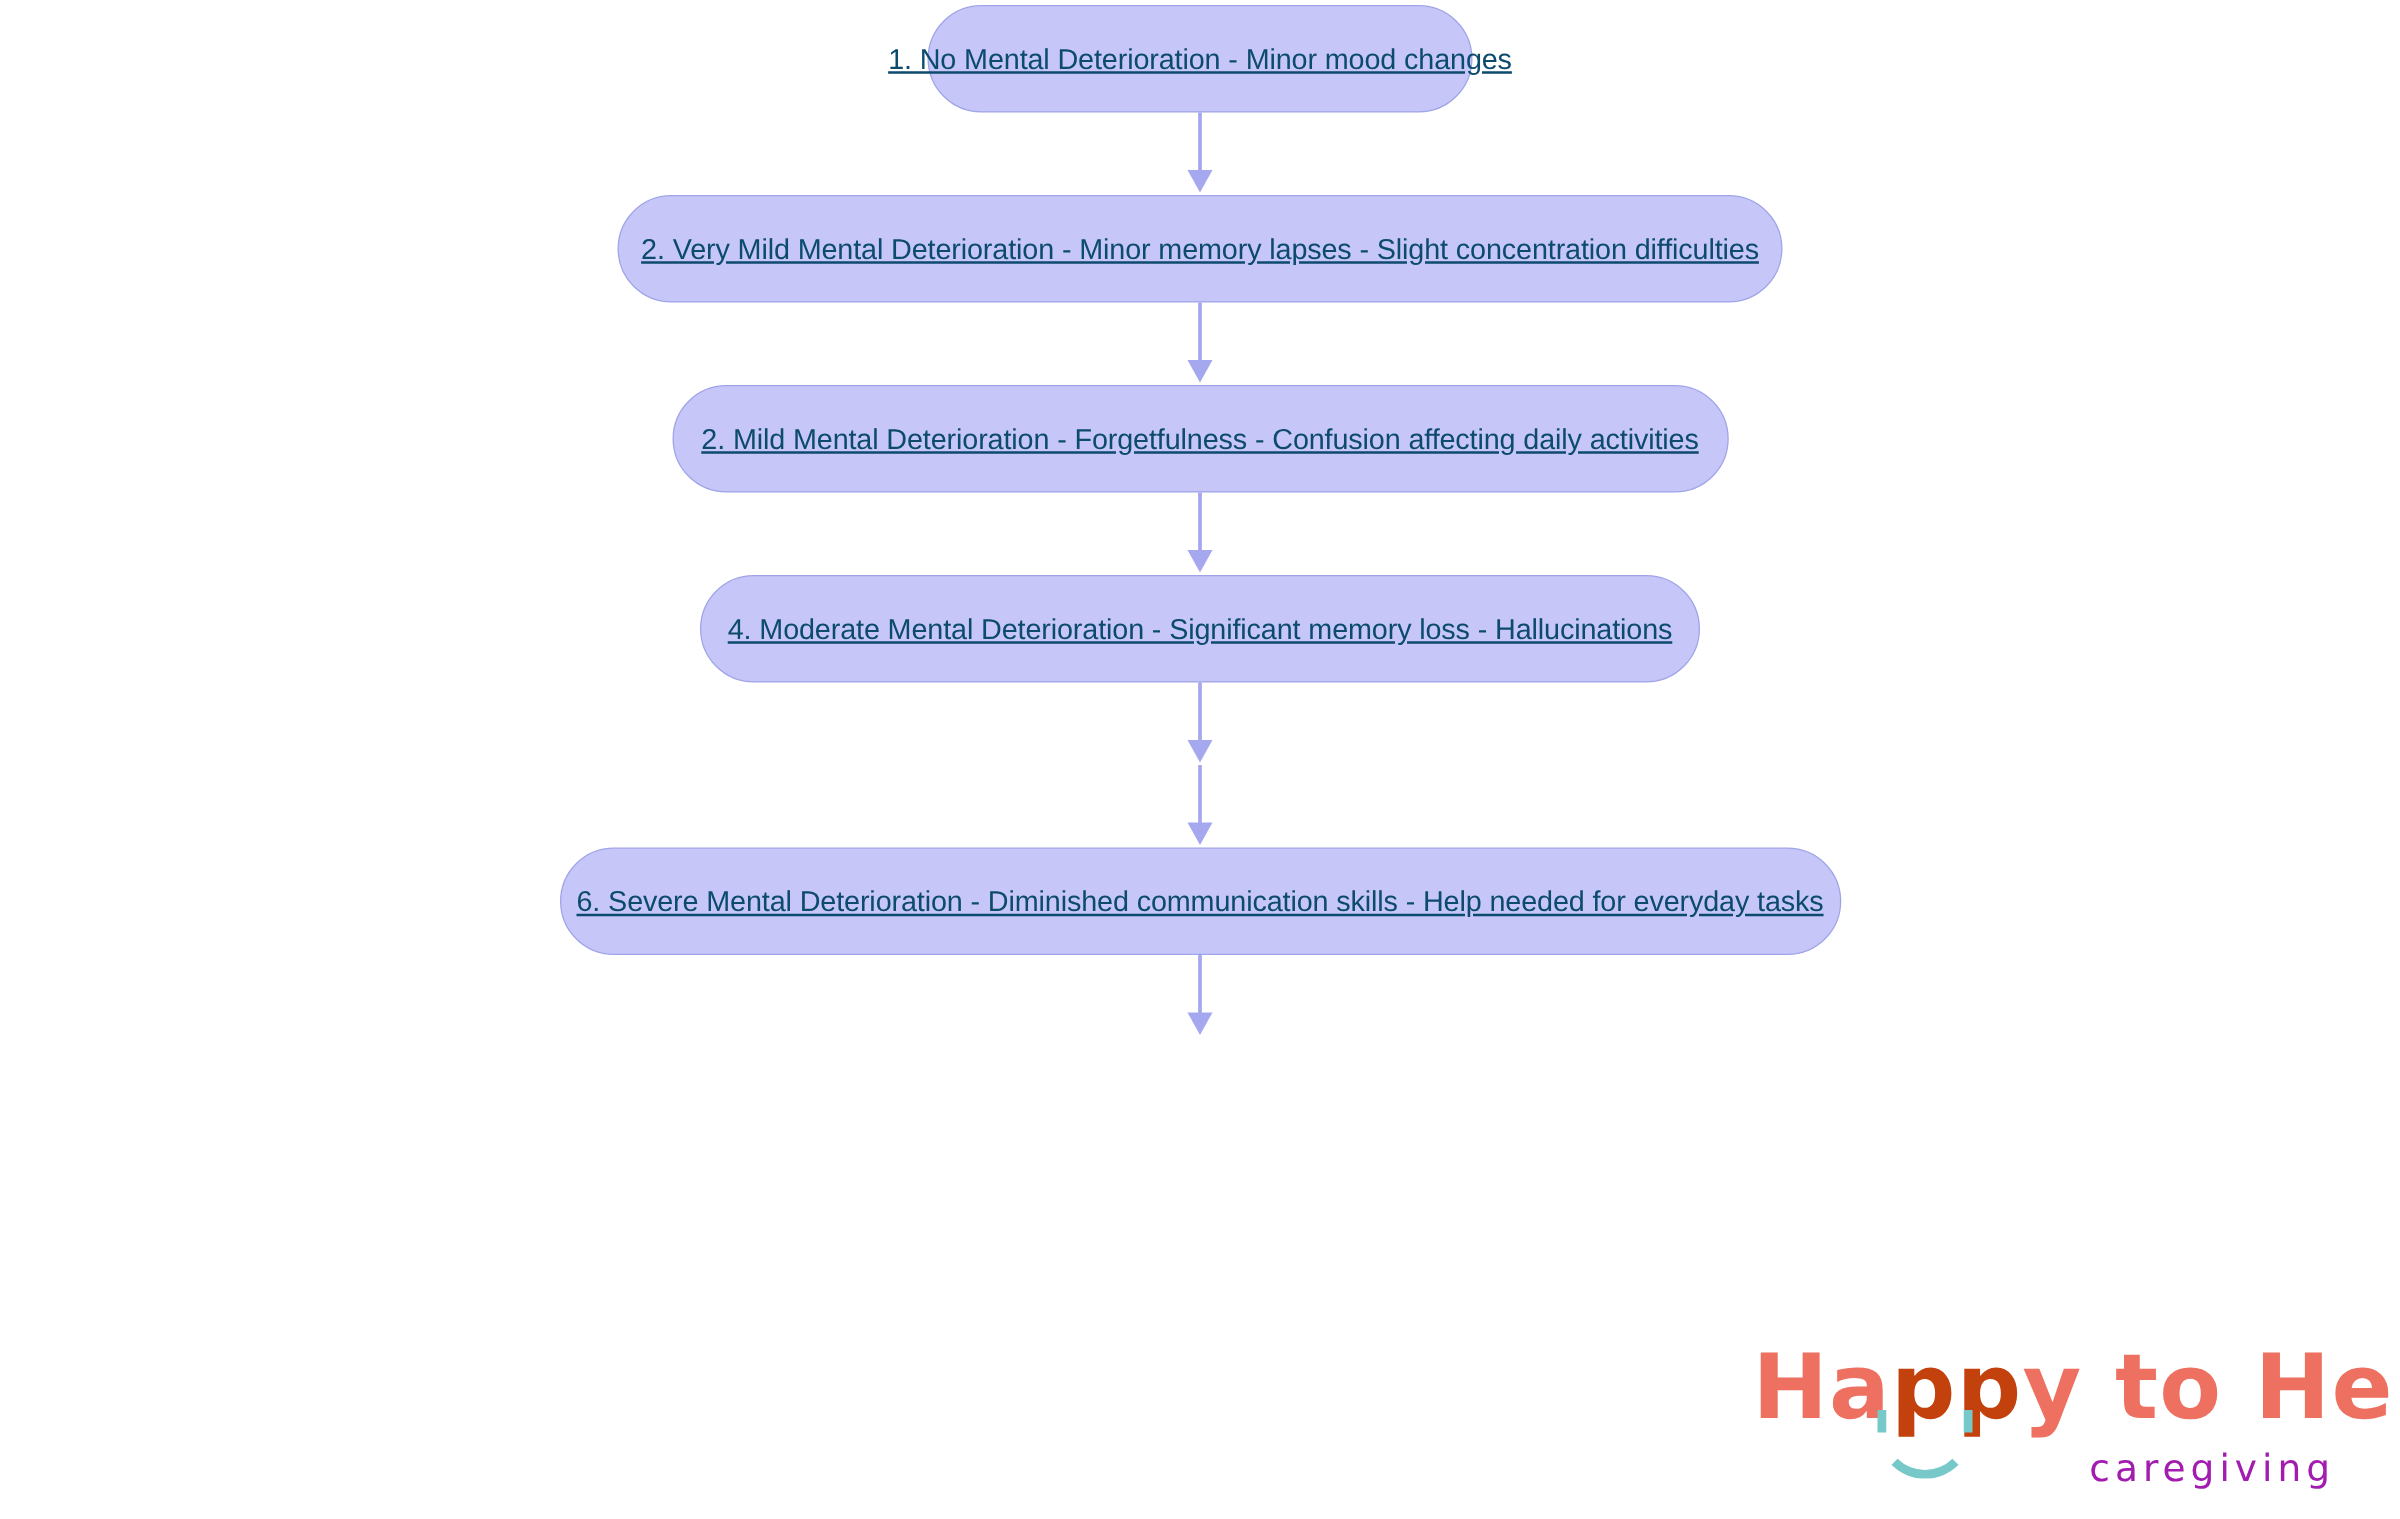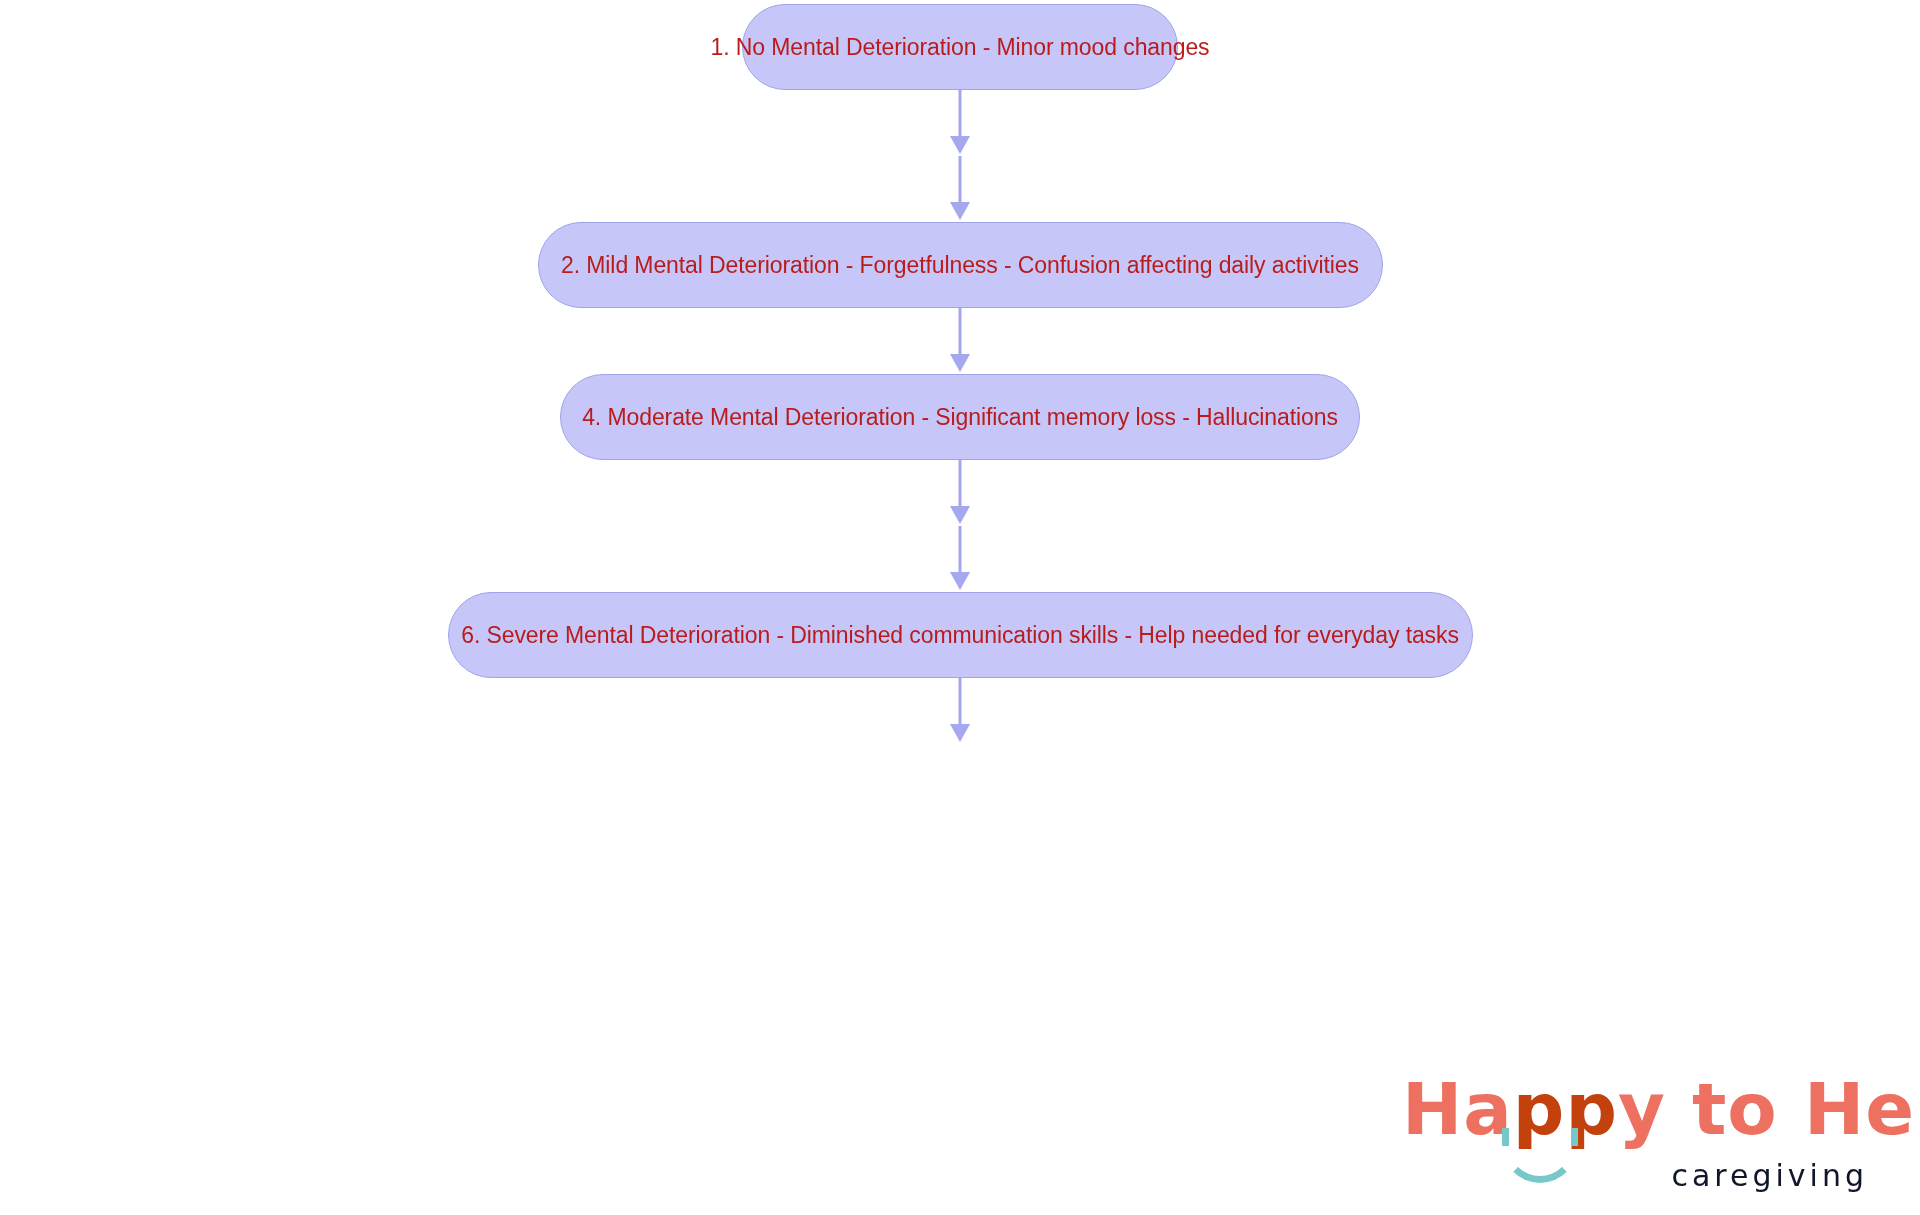--- a/index.html
+++ b/index.html
@@ -41,24 +41,25 @@
     border: 1px solid #9fa3e8;
     display: flex;
     align-items: center;
     justify-content: center;
     padding: 0 40px;
     white-space: nowrap;
   }
 
   .node-label {
     font-size: 23px;
-    color: #b91c1c;
+    color: #0c4a6e;
     font-family: "Liberation Sans", sans-serif;
     letter-spacing: -0.1px;
     line-height: 1;
+    text-decoration: underline;
   }
 
   .connector {
     position: relative;
     width: 40px;
     height: 66px;
     display: flex;
     justify-content: center;
   }
   .connector .stem {
@@ -126,37 +127,40 @@
     background: #76c9c8;
   }
   .logo-smile::before { left: -7px; }
   .logo-smile::after  { right: -7px; }
 
   .logo-sub {
     position: absolute;
     right: 4px;
     bottom: 2px;
     font-size: 30px;
-    color: #0f172a;
+    color: #a21caf;
     letter-spacing: 4px;
     font-family: "DejaVu Sans", sans-serif;
     line-height: 1;
   }
 </style>
 </head>
 <body>
 
 <div id="flow-canvas">
   <div class="flow-column" id="node-column" style="padding-top: 4px;">
       <div class="node" style="width: 436px;">
         <span class="node-label">1. No Mental Deterioration - Minor mood changes</span>
       </div>
       <div class="connector">
         <div class="stem"></div>
         <div class="head"></div>
+      </div>
+      <div class="node" style="width: 932px;">
+        <span class="node-label">2. Very Mild Mental Deterioration - Minor memory lapses - Slight concentration difficulties</span>
       </div>
       <div class="connector">
         <div class="stem"></div>
         <div class="head"></div>
       </div>
       <div class="node" style="width: 845px;">
         <span class="node-label">2. Mild Mental Deterioration - Forgetfulness - Confusion affecting daily activities</span>
       </div>
       <div class="connector">
         <div class="stem"></div>

